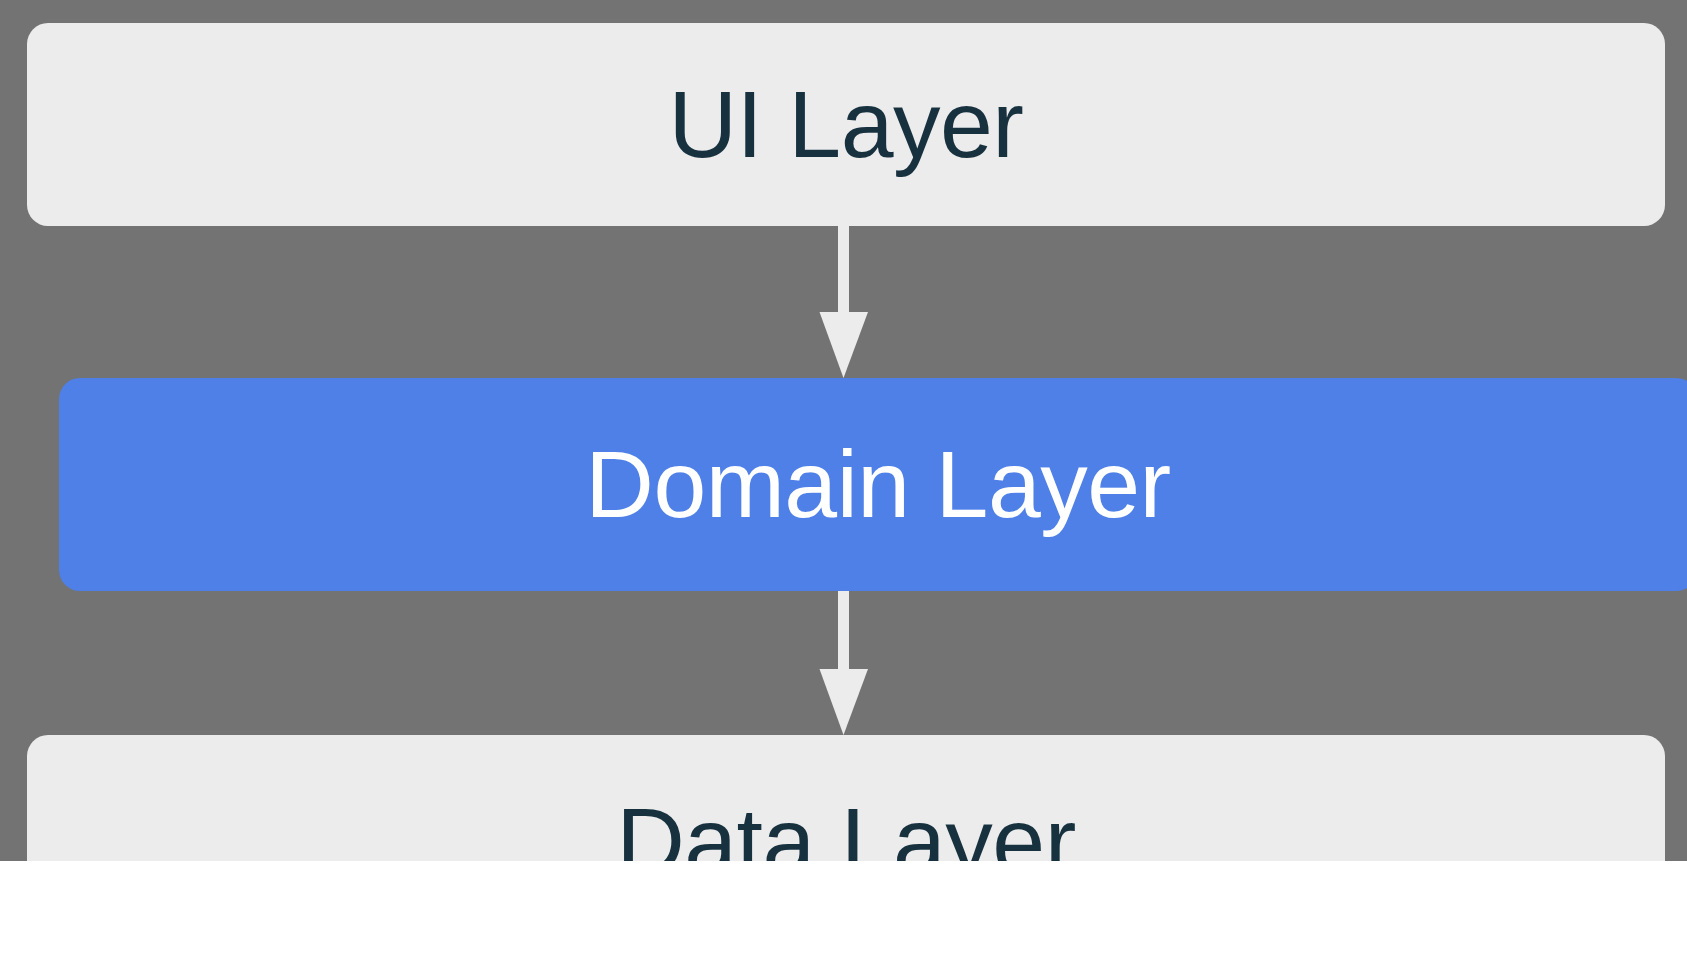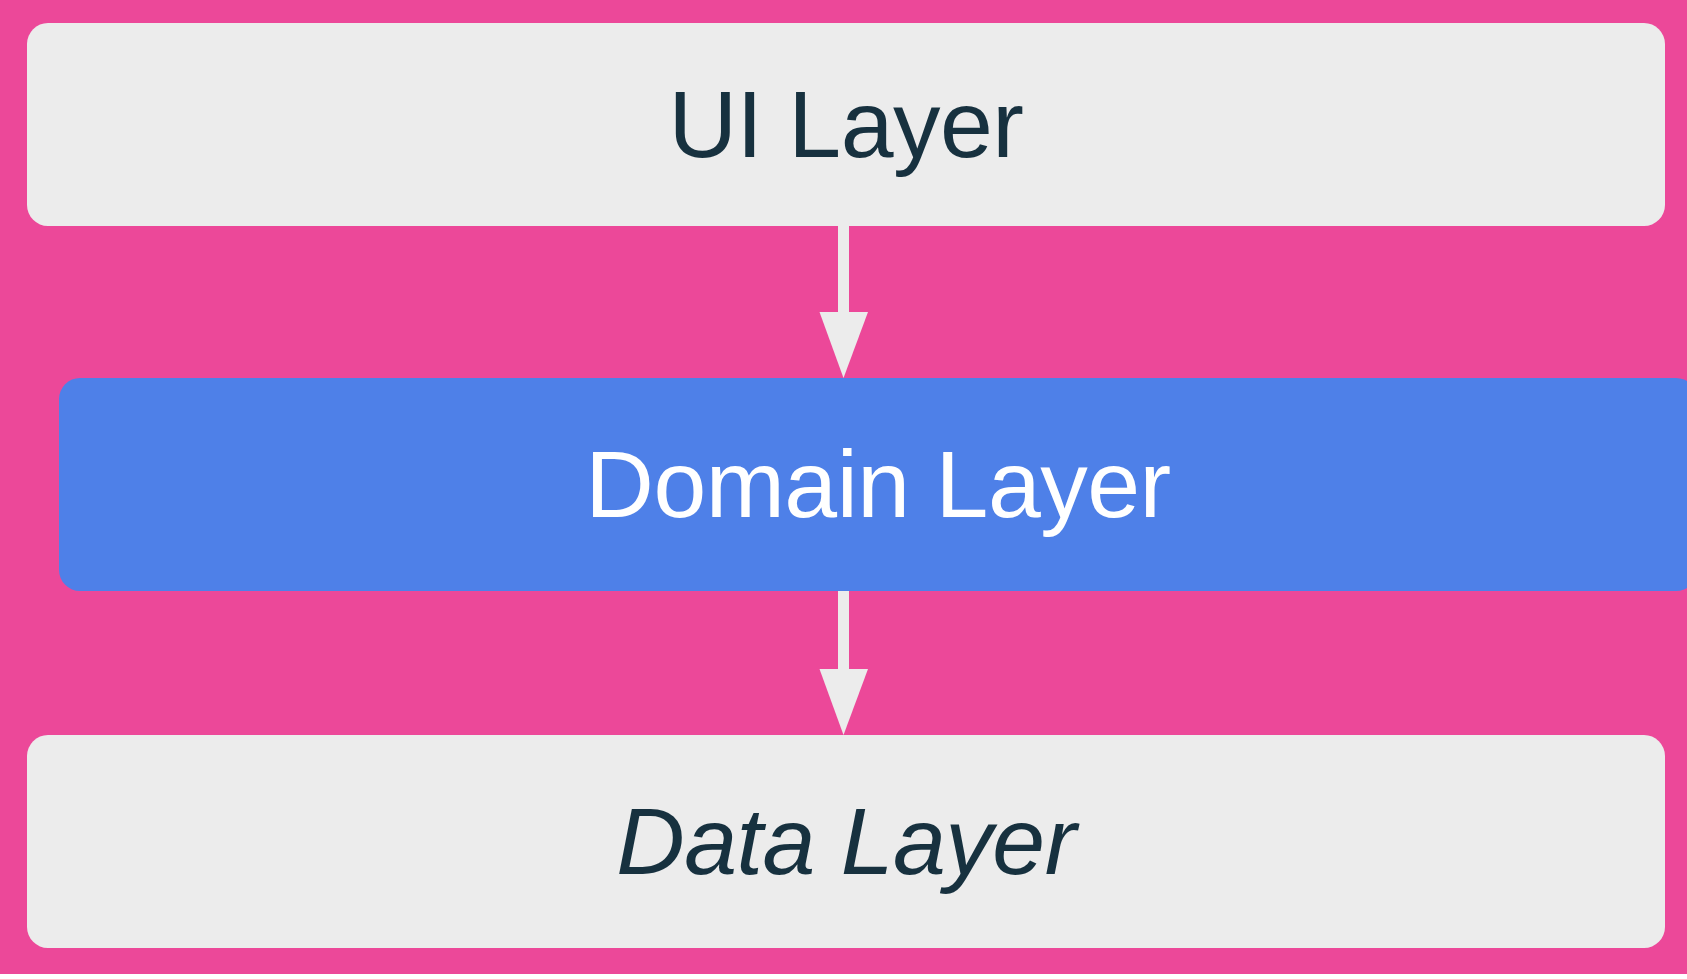--- a/index.html
+++ b/index.html
@@ -7,22 +7,22 @@
     margin: 0;
     padding: 0;
     background: #ffffff;
   }
   body {
     font-family: "Liberation Sans", "DejaVu Sans", sans-serif;
   }
   #canvas {
     position: relative;
     width: 1687px;
-    height: 974px;
-    background: #ec4899;
+    height: 861px;
+    background: #737373;
     overflow: hidden;
   }
   .layer-box {
     position: absolute;
     left: 27px;
     width: 1638px;
     border-radius: 21px;
     display: flex;
     align-items: center;
     justify-content: center;
@@ -96,17 +96,17 @@
 
   <div class="arrow" id="arrow-domain-data">
     <svg viewBox="0 0 1687 144" preserveAspectRatio="none">
       <g>
         <rect x="838" y="0" width="11" height="78" fill="#ececec"></rect>
         <polygon points="819.5,78 868,78 843.5,144" fill="#ececec"></polygon>
       </g>
     </svg>
   </div>
 
-  <div class="layer-box" id="box-data" style="background: rgb(236, 236, 236); font-style: italic;">
+  <div class="layer-box" id="box-data" style="background: rgb(236, 236, 236);">
     <span class="layer-label" style="color: rgb(23, 49, 63);">Data Layer</span>
   </div>
 
 </div>
 
 </body></html>

